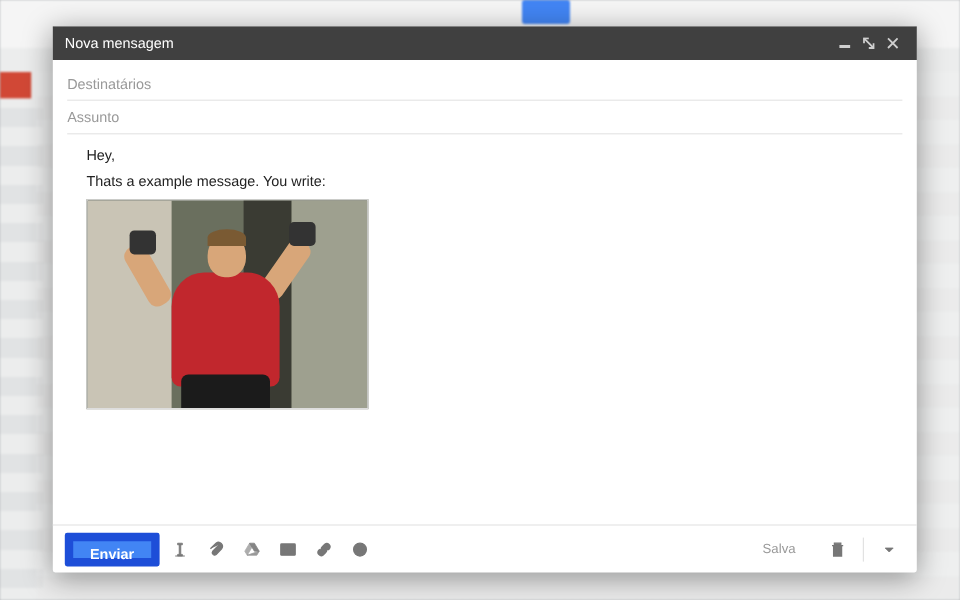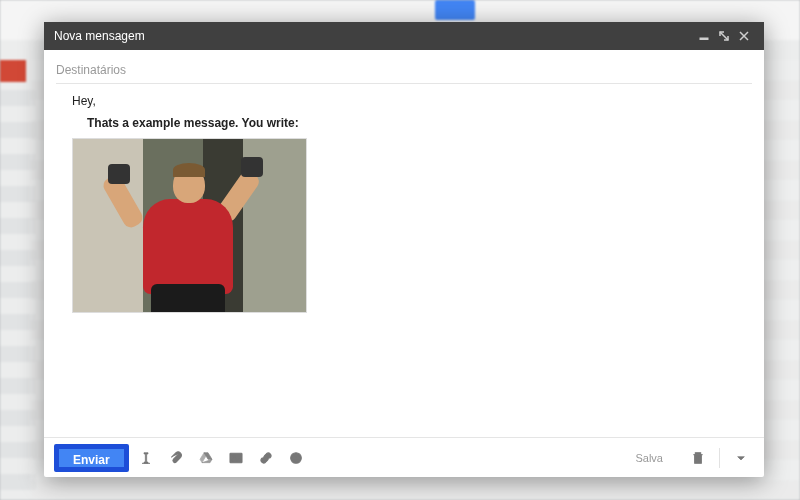--- a/index.html
+++ b/index.html
@@ -59,21 +59,21 @@
   }
   .fieldrow input {
     border: none; outline: none; width: 100%; font-size: 12px; color: #0f172a;
   }
   .fieldrow input::placeholder { color: #999; }
 
   .bodyarea {
     flex: 1; padding: 10px 28px; font-size: 12px; color: #222; overflow: auto;
   }
   .bodyarea p { margin: 0 0 8px 0; }
-  .bodyarea .bold { font-weight: bold; margin-left: 15px; }
+  .bodyarea .bold { font-weight: normal; }
 
   .embedded-image {
     width: 235px; height: 175px; margin-top: 6px;
     background: #6a6f5e; position: relative; overflow: hidden;
     border: 1px solid #ddd;
   }
   
   .embedded-image .wall1 { position:absolute; left:0; top:0; width:70px; height:100%; background:#c9c4b5; }
   .embedded-image .door  { position:absolute; left:130px; top:0; width:40px; height:100%; background:#3a3b33; }
   .embedded-image .wall2 { position:absolute; left:170px; top:0; right:0; height:100%; background:#9ea08f; }
@@ -85,21 +85,21 @@
   .embedded-image .gloveL{ position:absolute; left:35px; top:25px; width:22px; height:20px; background:#333; border-radius:4px; }
   .embedded-image .gloveR{ position:absolute; left:168px; top:18px; width:22px; height:20px; background:#333; border-radius:4px; }
   .embedded-image .shorts{ position:absolute; left:78px; top:145px; width:74px; height:30px; background:#1b1b1b; border-radius: 6px 6px 0 0; }
 
   .bottombar {
     height: 40px; border-top: 1px solid #e5e5e5;
     display: flex; align-items: center; padding: 0 10px; gap: 4px;
     font-size: 12px; color: #777;
   }
   .sendbtn {
-    background: #4285f4; color: #fff; border: 5px solid #1d4ed8;
+    background: #4285f4; color: #fff; border: 7px solid #1d4ed8;
     height: 28px; padding: 4px 14px; font-size: 12px; font-weight: bold;
     border-radius: 2px; cursor: pointer;
   }
   .iconbtn {
     width: 26px; height: 28px; display: inline-flex; align-items: center; justify-content: center;
     color: #777; cursor: pointer; border-radius: 2px;
   }
   .iconbtn svg { width: 16px; height: 16px; fill: currentColor; stroke: currentColor; }
   .bottombar .spacer { flex: 1; }
   .savedlabel { color: #999; font-size: 11px; margin-right: 18px; }
@@ -134,20 +134,23 @@
     <span class="winbtn">
       <svg viewBox="0 0 10 10">
           <path d="M1 1 L9 9 M9 1 L1 9" stroke-width="1.5"></path>
         </svg>
     </span>
   </div>
 
   <div class="fields">
     <div class="fieldrow">
       <input type="text" placeholder="Destinatários" style="">
+    </div>
+    <div class="fieldrow">
+      <input type="text" placeholder="Assunto" style="">
     </div>
   </div>
 
   <div class="bodyarea">
     <p>Hey,</p>
     <p class="bold">Thats a example message. You write:</p>
     <div class="embedded-image">
       <div class="wall1"></div>
         <div class="door"></div>
         <div class="wall2"></div>

